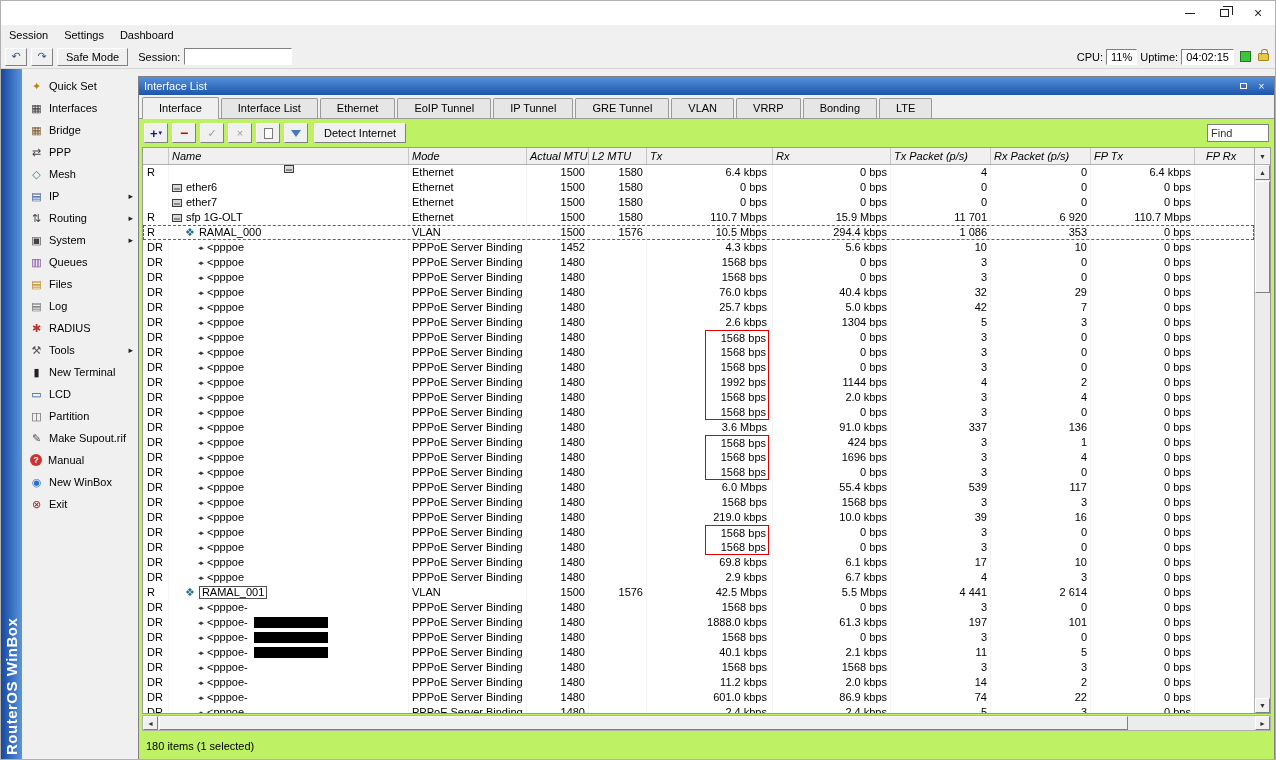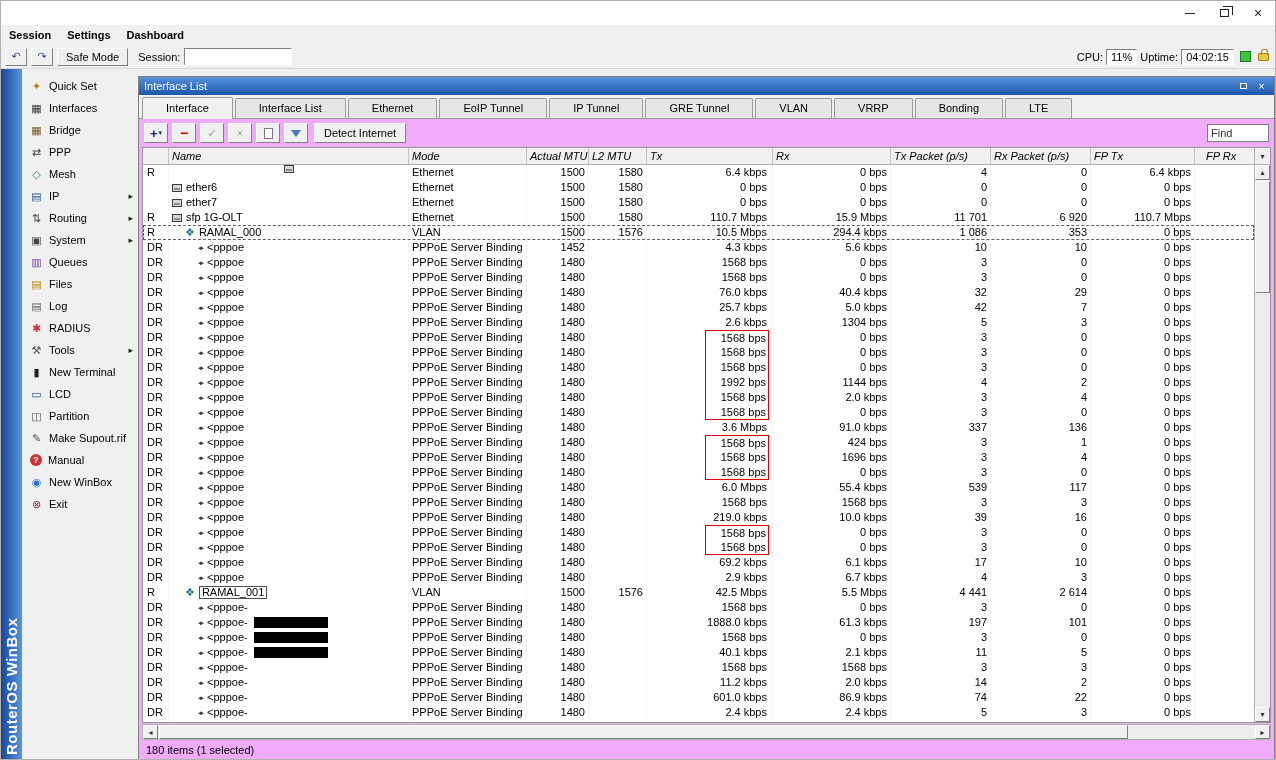--- a/index.html
+++ b/index.html
@@ -12,21 +12,21 @@
   
   .titlebar { height:24px; background:#ffffff; display:flex; align-items:center; }
   .tb-drag { flex:1; height:100%; }
   .win-btn { width:34px; height:100%; display:flex; align-items:center; justify-content:center; color:#222; }
   .min-glyph { width:10px; height:1px; background:#222; }
   .max-glyph { width:9px; height:8px; border:1px solid #222; background:#fff; position:relative; }
   .max-glyph::before { content:""; position:absolute; top:-4px; left:2px; width:9px; height:8px; border:1px solid #222; border-bottom:none; border-left:none; }
   .close-glyph { font-size:14px; line-height:1; }
   
   .menubar { height:20px; display:flex; align-items:center; gap:16px; padding:0 8px; background:#f0f0f0; }
-  .menu-item { cursor:default; white-space:nowrap;font-weight:bold; }
+  .menu-item { cursor:default; white-space:nowrap; }
   
   .toolbar { height:24px; display:flex; align-items:center; padding:0 4px; gap:4px; background:#f0f0f0; border-bottom:1px solid #d6d6d6; }
   .tool-btn { height:18px; min-width:22px; display:flex; align-items:center; justify-content:center;
     background:#f0f0f0; border:1px solid; border-color:#ffffff #808080 #808080 #ffffff; font-size:11px; color:#35508a; }
   .safe-mode { padding:0 8px; color:#000; }
   .session-label { margin-left:6px; }
   .session-field { width:108px; height:17px; background:#ffffff; border:1px solid; border-color:#808080 #ffffff #ffffff #808080; font:11px "Liberation Sans",sans-serif; padding:0 3px; }
   .tool-right { margin-left:auto; display:flex; align-items:center; gap:3px; }
   .stat-box { height:16px; padding:1px 4px; background:#ffffff; border:1px solid; border-color:#808080 #ffffff #ffffff #808080; white-space:nowrap; }
   .net-indicator { width:11px; height:11px; background:#3fc43f; border:1px solid #1f7a1f; margin-left:3px; }
@@ -38,28 +38,28 @@
   .brand-strip { width:21px; flex:none; background:linear-gradient(90deg,#16479f,#5a95dd); position:relative; }
   .brand-text { position:absolute; left:19px; bottom:6px; transform:rotate(-90deg); transform-origin:0 100%;
     color:#ffffff; font-size:15px; font-weight:bold; letter-spacing:0.5px; white-space:nowrap; }
   .side-items { flex:1; padding-top:6px; background:#f0f0f0; }
   .side-item { height:22px; display:flex; align-items:center; padding:0 5px 0 8px; gap:6px; }
   .sicon { width:13px; text-align:center; font-size:11px; flex:none; line-height:13px; }
   .sicon.round { background:#cc3333; color:#fff; border-radius:50%; width:12px; height:12px; line-height:12px; font-size:9px; font-weight:bold; }
   .slabel { white-space:nowrap; }
   .sarrow { margin-left:auto; font-size:9px; color:#222; }
   
-  .iface-window { flex:1; margin-top:7px; border:1px solid #808080; background:#f0abfc; display:flex; flex-direction:column; overflow:hidden; }
+  .iface-window { flex:1; margin-top:7px; border:1px solid #808080; background:#bef264; display:flex; flex-direction:column; overflow:hidden; }
   .win-titlebar { height:18px; background:linear-gradient(180deg,#5591dd,#1d55a9); display:flex; align-items:center; color:#fff; padding:0 5px; flex:none; }
   .win-title { flex:1; }
   .wbtn { width:15px; height:13px; display:flex; align-items:center; justify-content:center; color:#fff; font-size:10px; margin-left:3px; }
   .restore-glyph { width:7px; height:6px; border:1px solid #fff; }
   
   .tabs { height:24px; display:flex; align-items:flex-end; padding:2px 3px 0; gap:2px; border-bottom:1px solid #9a9a9a; flex:none; background:#f0f0f0; }
-  .tab { height:20px; padding:3px 23px 0; border:1px solid #9a9a9a; border-bottom:none; border-radius:2px 2px 0 0; background:#e6e6e6; white-space:nowrap; }
+  .tab { height:20px; padding:3px 16px 0; border:1px solid #9a9a9a; border-bottom:none; border-radius:2px 2px 0 0; background:#e6e6e6; white-space:nowrap; }
   .tab.active { background:#f0f0f0; height:22px; margin-bottom:-1px; padding-top:4px; }
   
   .btnrow { height:28px; display:flex; align-items:center; gap:4px; padding:0 5px; flex:none; position:relative; }
   .tbtn { min-width:24px; height:20px; display:flex; align-items:center; justify-content:center; gap:1px;
     background:#f0f0f0; border:1px solid; border-color:#ffffff #808080 #808080 #ffffff; }
   .plus { color:#15157a; font-weight:bold; font-size:13px; line-height:1; }
   .plus-dd { font-size:7px; color:#15157a; }
   .minus { color:#cc0000; font-weight:bold; font-size:14px; line-height:1; }
   .gray { color:#9a9a9a; font-size:11px; }
   .copy-glyph { width:9px; height:11px; background:#fff; border:1px solid #7a7a7a; }
@@ -99,21 +99,21 @@
   .vs-dd { height:17px; display:flex; align-items:center; justify-content:center; font-size:7px; color:#333; background:#f0f0f0; border-bottom:1px solid #b0b0b0; }
   .vs-btn { height:15px; display:flex; align-items:center; justify-content:center; font-size:7px; color:#333;
     background:#f0f0f0; border:1px solid; border-color:#ffffff #808080 #808080 #ffffff; flex:none; }
   .vs-thumb { height:112px; background:#f0f0f0; border:1px solid; border-color:#ffffff #808080 #808080 #ffffff; margin-top:1px; flex:none; }
   .vs-fill { flex:1; }
   .hscroll { height:16px; margin:1px 3px 0; display:flex; align-items:center; background:#ececec; border:1px solid #b0b0b0; flex:none; }
   .hs-btn { width:15px; height:14px; display:flex; align-items:center; justify-content:center; font-size:7px; color:#333;
     background:#f0f0f0; border:1px solid; border-color:#ffffff #808080 #808080 #ffffff; flex:none; }
   .hs-thumb { width:86%; height:14px; background:#f0f0f0; border:1px solid; border-color:#ffffff #808080 #808080 #ffffff; margin:0 1px; flex:none; }
   .hs-fill { flex:1; }
-  .statusbar { height:20px; display:flex; align-items:center; padding:2px 7px; flex:none; }
+  .statusbar { height:29px; display:flex; align-items:center; padding:2px 7px; flex:none; }
 </style>
 </head>
 <body>
 
 <div class="screen">
 
   <div class="titlebar">
     <div class="tb-drag"></div>
     <div class="win-btn">
         <span class="min-glyph"></span>
@@ -728,21 +728,21 @@
               </div>
               <div class="tr">
                 <div class="td w0 flags">DR</div>
                 <div class="td w1 namecell" style="padding-left: 29px;">
                   <span class="ic-ppp">◂▸</span>
                   <span class="nm">&lt;pppoe</span>
                 </div>
                 <div class="td w2">PPPoE Server Binding</div>
                 <div class="td w3 num">1480</div>
                 <div class="td w4 num"></div>
-                <div class="td w5 num"><span class="txv">69.2 kbps</span></div>
+                <div class="td w5 num"><span class="txv">69.8 kbps</span></div>
                 <div class="td w6 num">6.1 kbps</div>
                 <div class="td w7 num">17</div>
                 <div class="td w8 num">10</div>
                 <div class="td w9 num">0 bps</div>
                 <div class="td w10 num"></div>
               </div>
               <div class="tr">
                 <div class="td w0 flags">DR</div>
                 <div class="td w1 namecell" style="padding-left: 29px;">
                   <span class="ic-ppp">◂▸</span>

